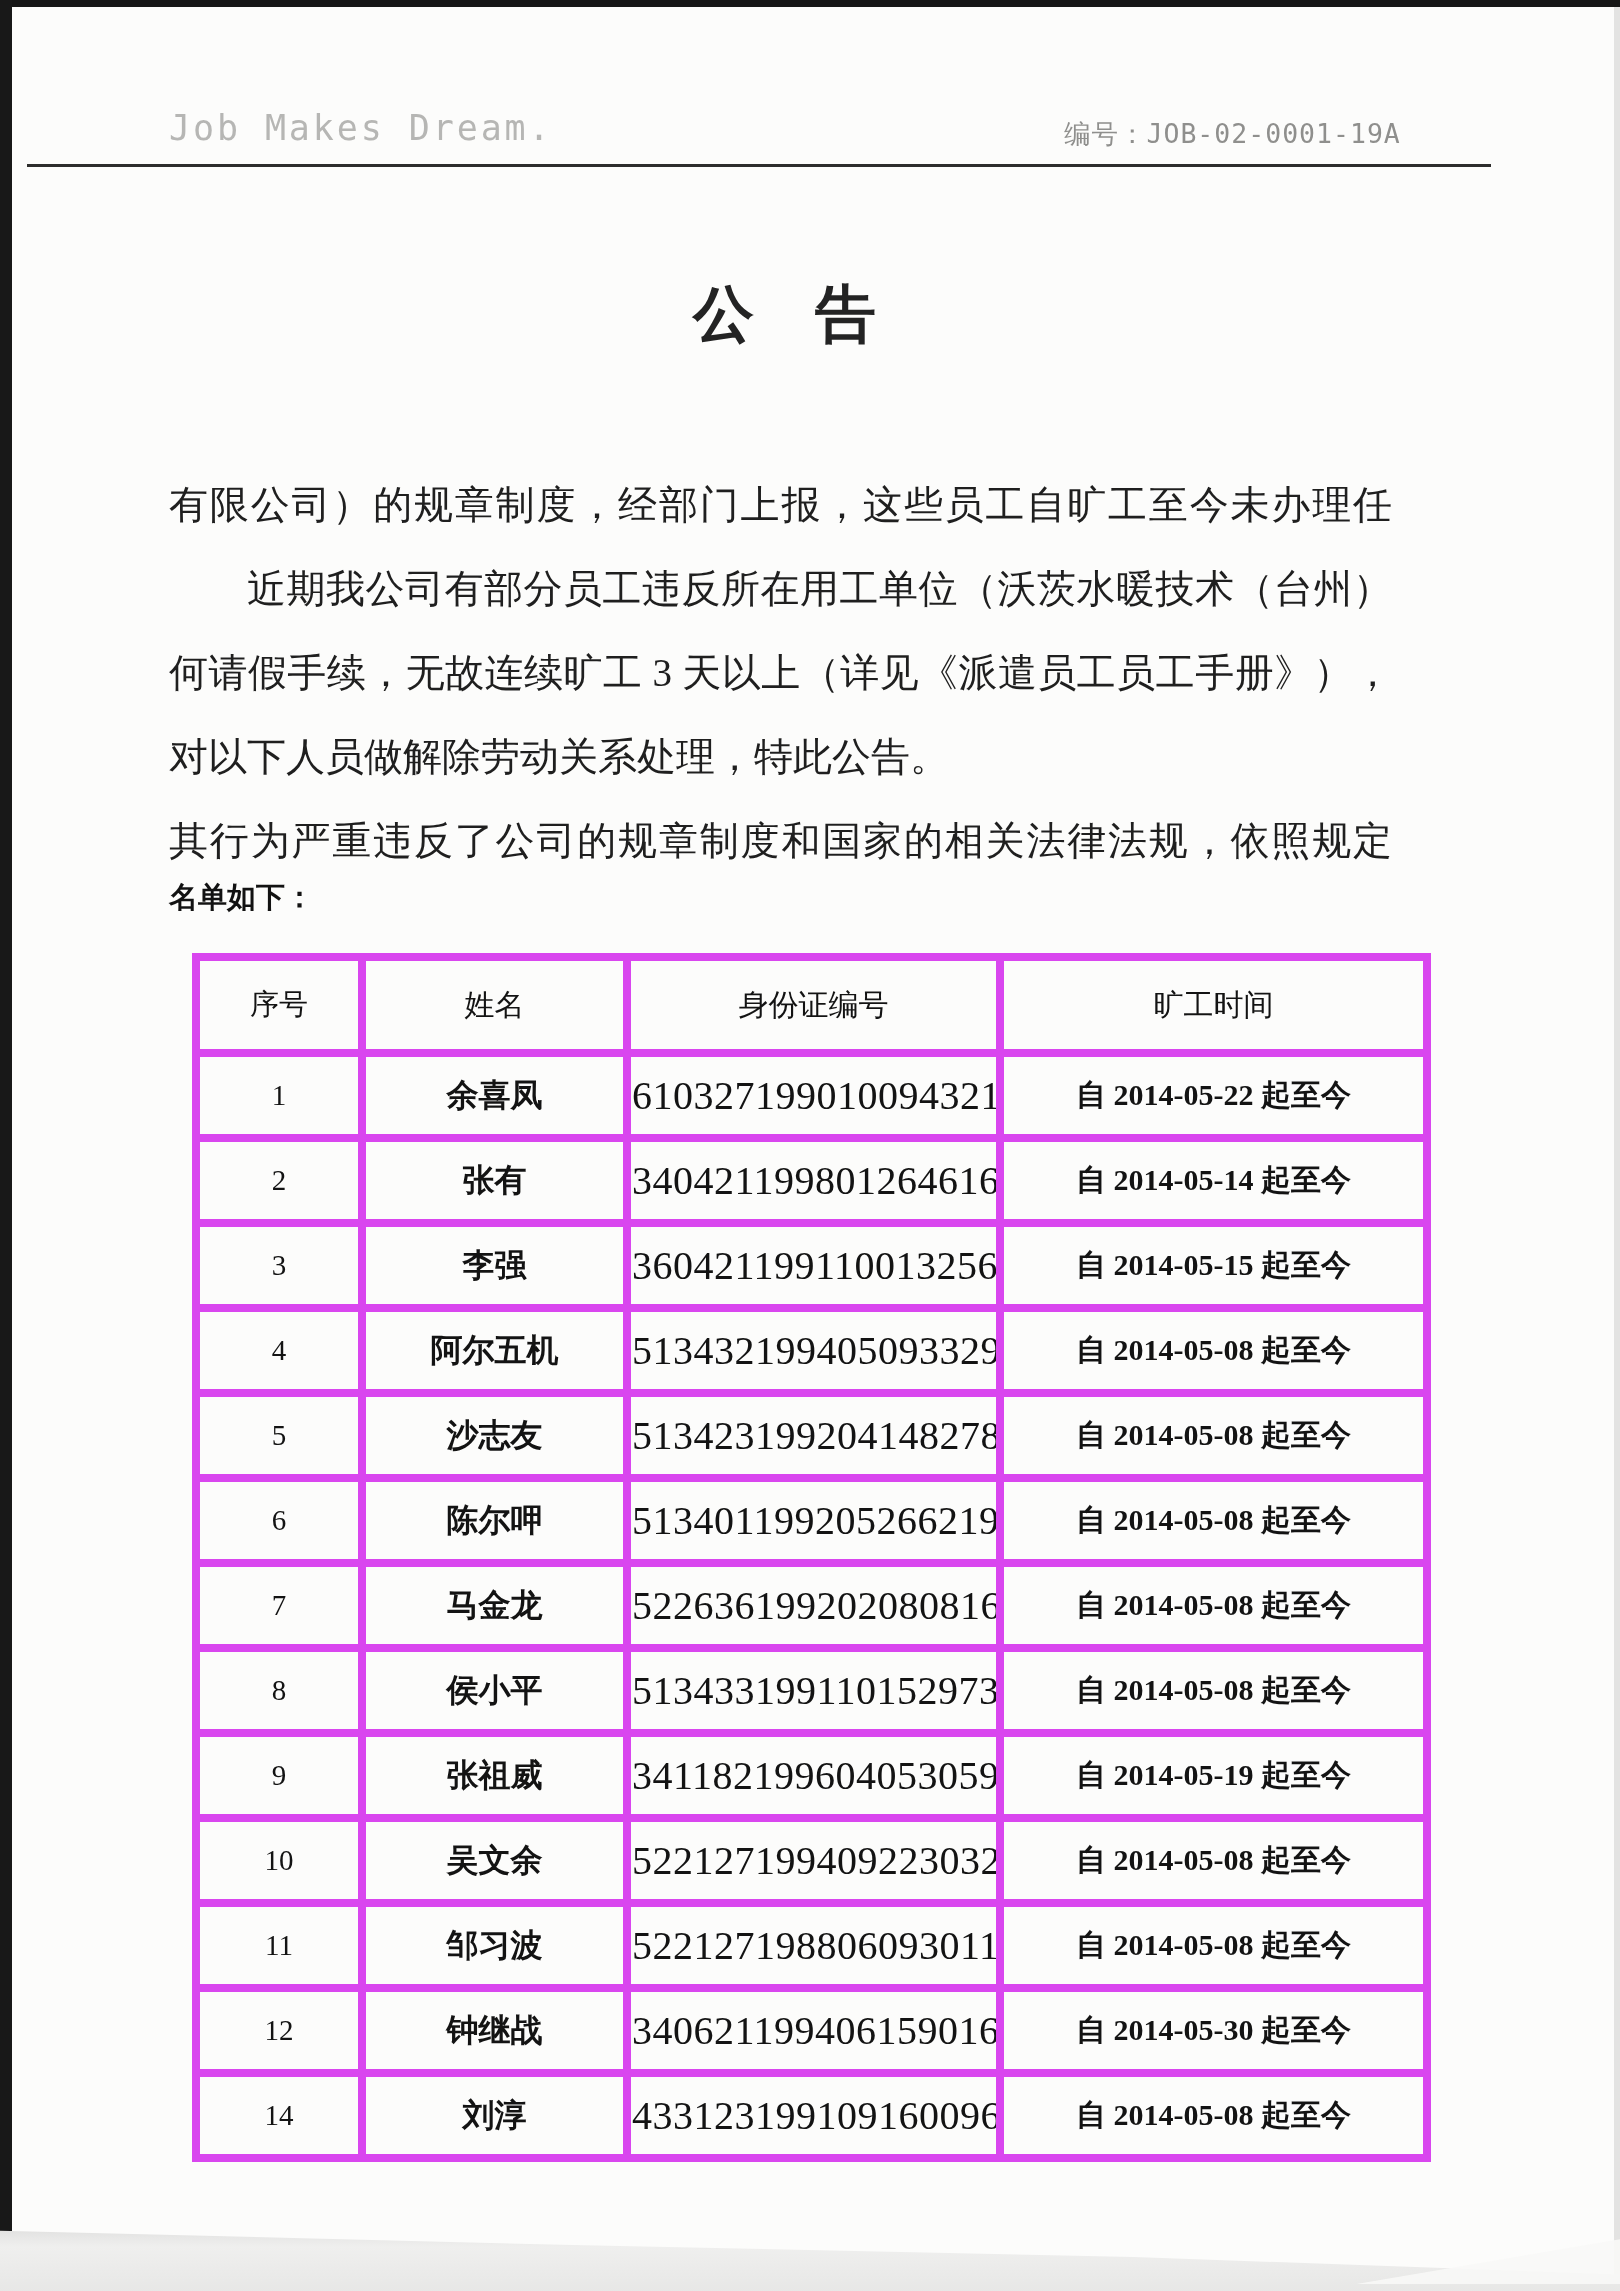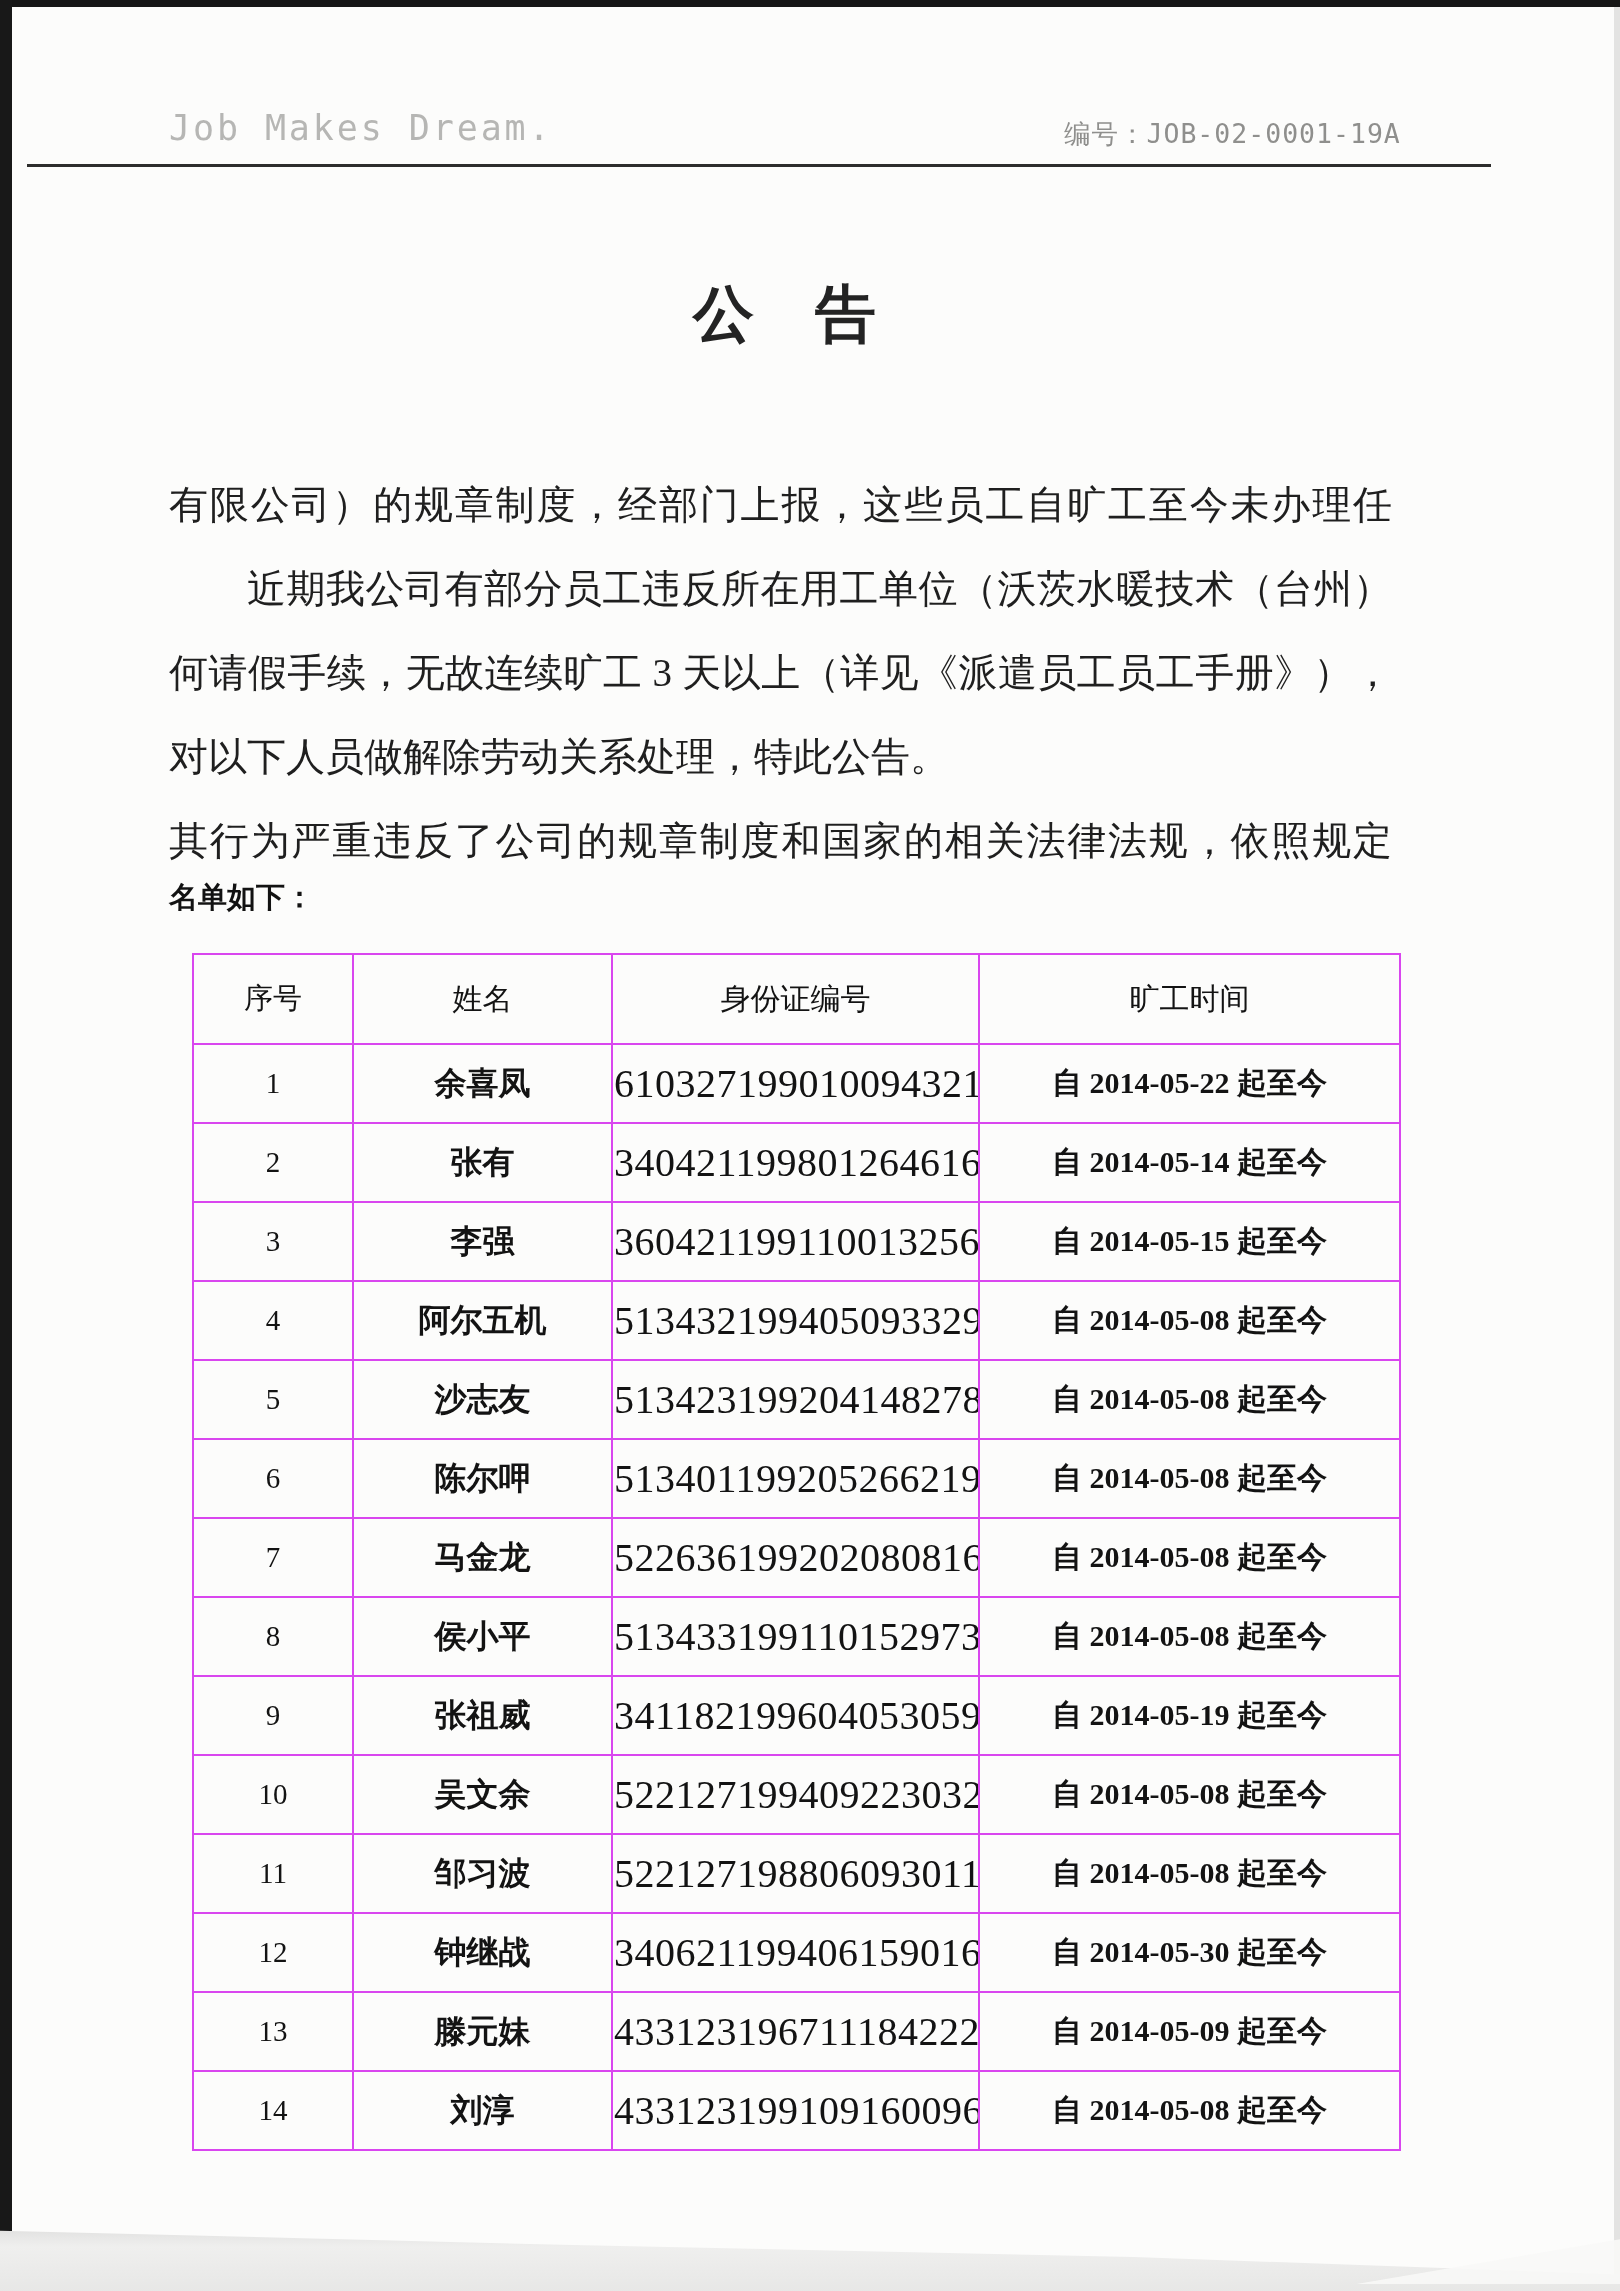--- a/index.html
+++ b/index.html
@@ -97,21 +97,21 @@
 
   
   table.roster {
     position: absolute; left: 192px; top: 953px;
     width: 1190px;
     border-collapse: collapse;
     table-layout: fixed;
     color: #131313;
   }
   .roster th, .roster td {
-    border: 2px solid #d946ef;
+    border: 8px solid #d946ef;
     text-align: center;
     vertical-align: middle;
     overflow: hidden;
   }
   .roster th {
     height: 86px;
     font-weight: normal;
     font-size: 30px;
   }
   .roster thead th { border-bottom-width: 2.9px; }
@@ -226,26 +226,20 @@
         <td class="c2">522127198806093011</td>
         <td class="c3">自 2014-05-08 起至今</td>
       </tr>
       <tr>
         <td class="c0">12</td>
         <td class="c1">钟继战</td>
         <td class="c2">340621199406159016</td>
         <td class="c3">自 2014-05-30 起至今</td>
       </tr>
       <tr>
-        <td class="c0">13</td>
-        <td class="c1">滕元妹</td>
-        <td class="c2">433123196711184222</td>
-        <td class="c3">自 2014-05-09 起至今</td>
-      </tr>
-      <tr>
         <td class="c0">14</td>
         <td class="c1">刘淳</td>
         <td class="c2">433123199109160096</td>
         <td class="c3">自 2014-05-08 起至今</td>
       </tr>
     </tbody>
 </table>
 
 
 </body></html>

